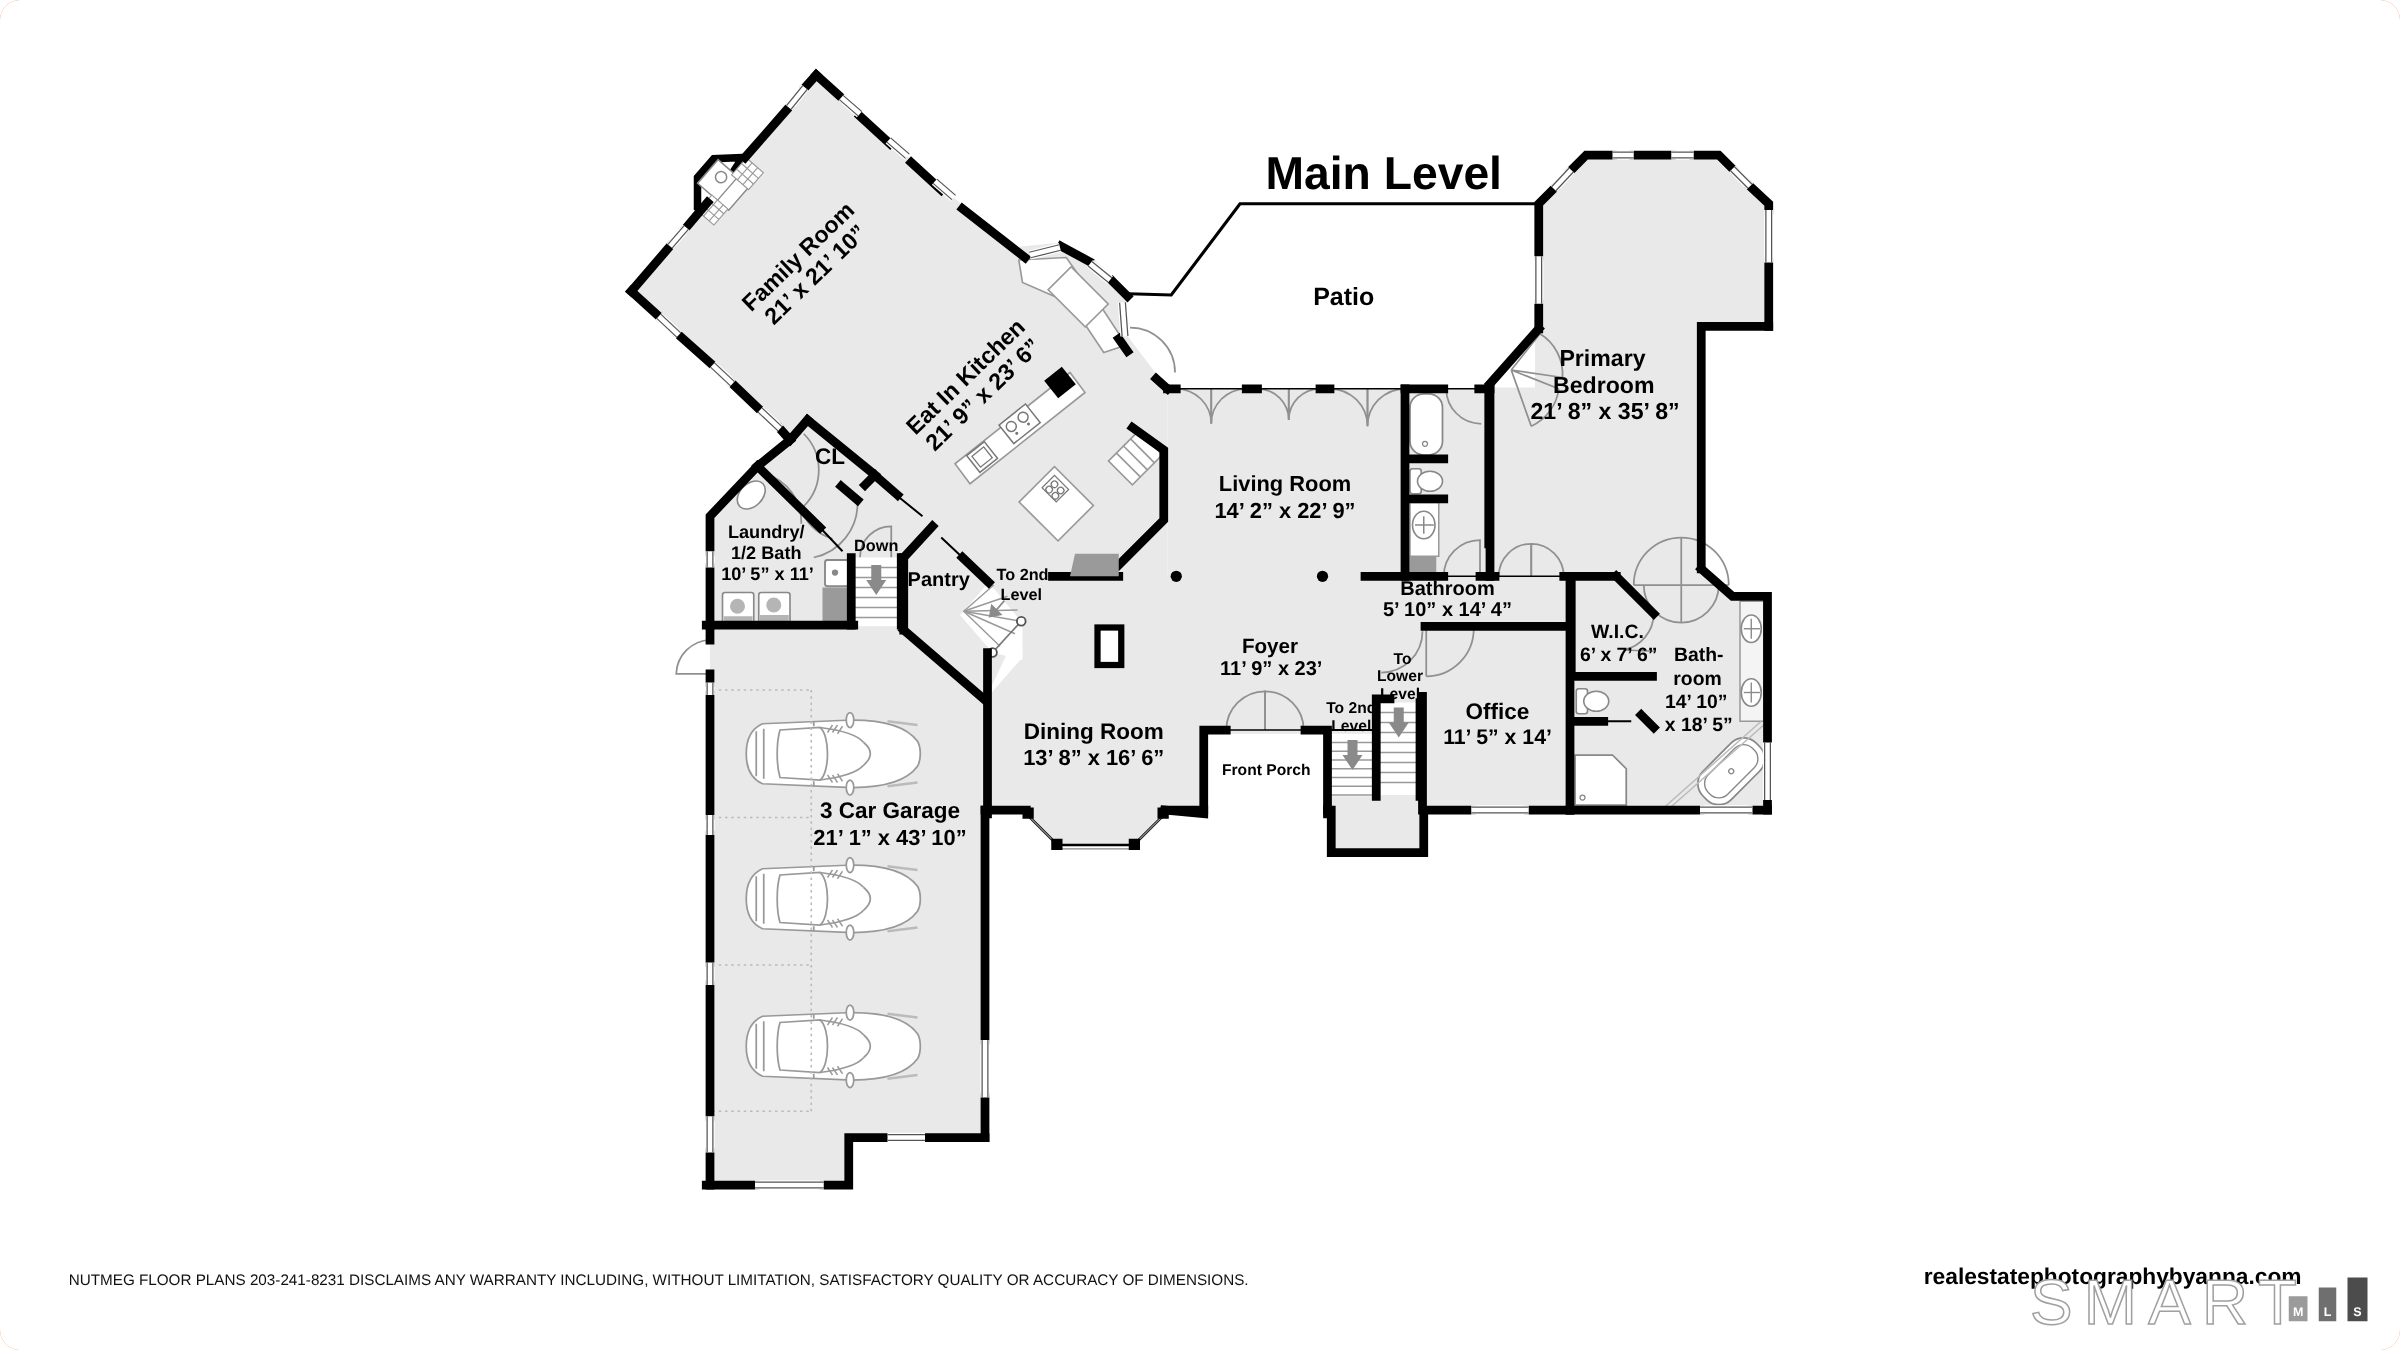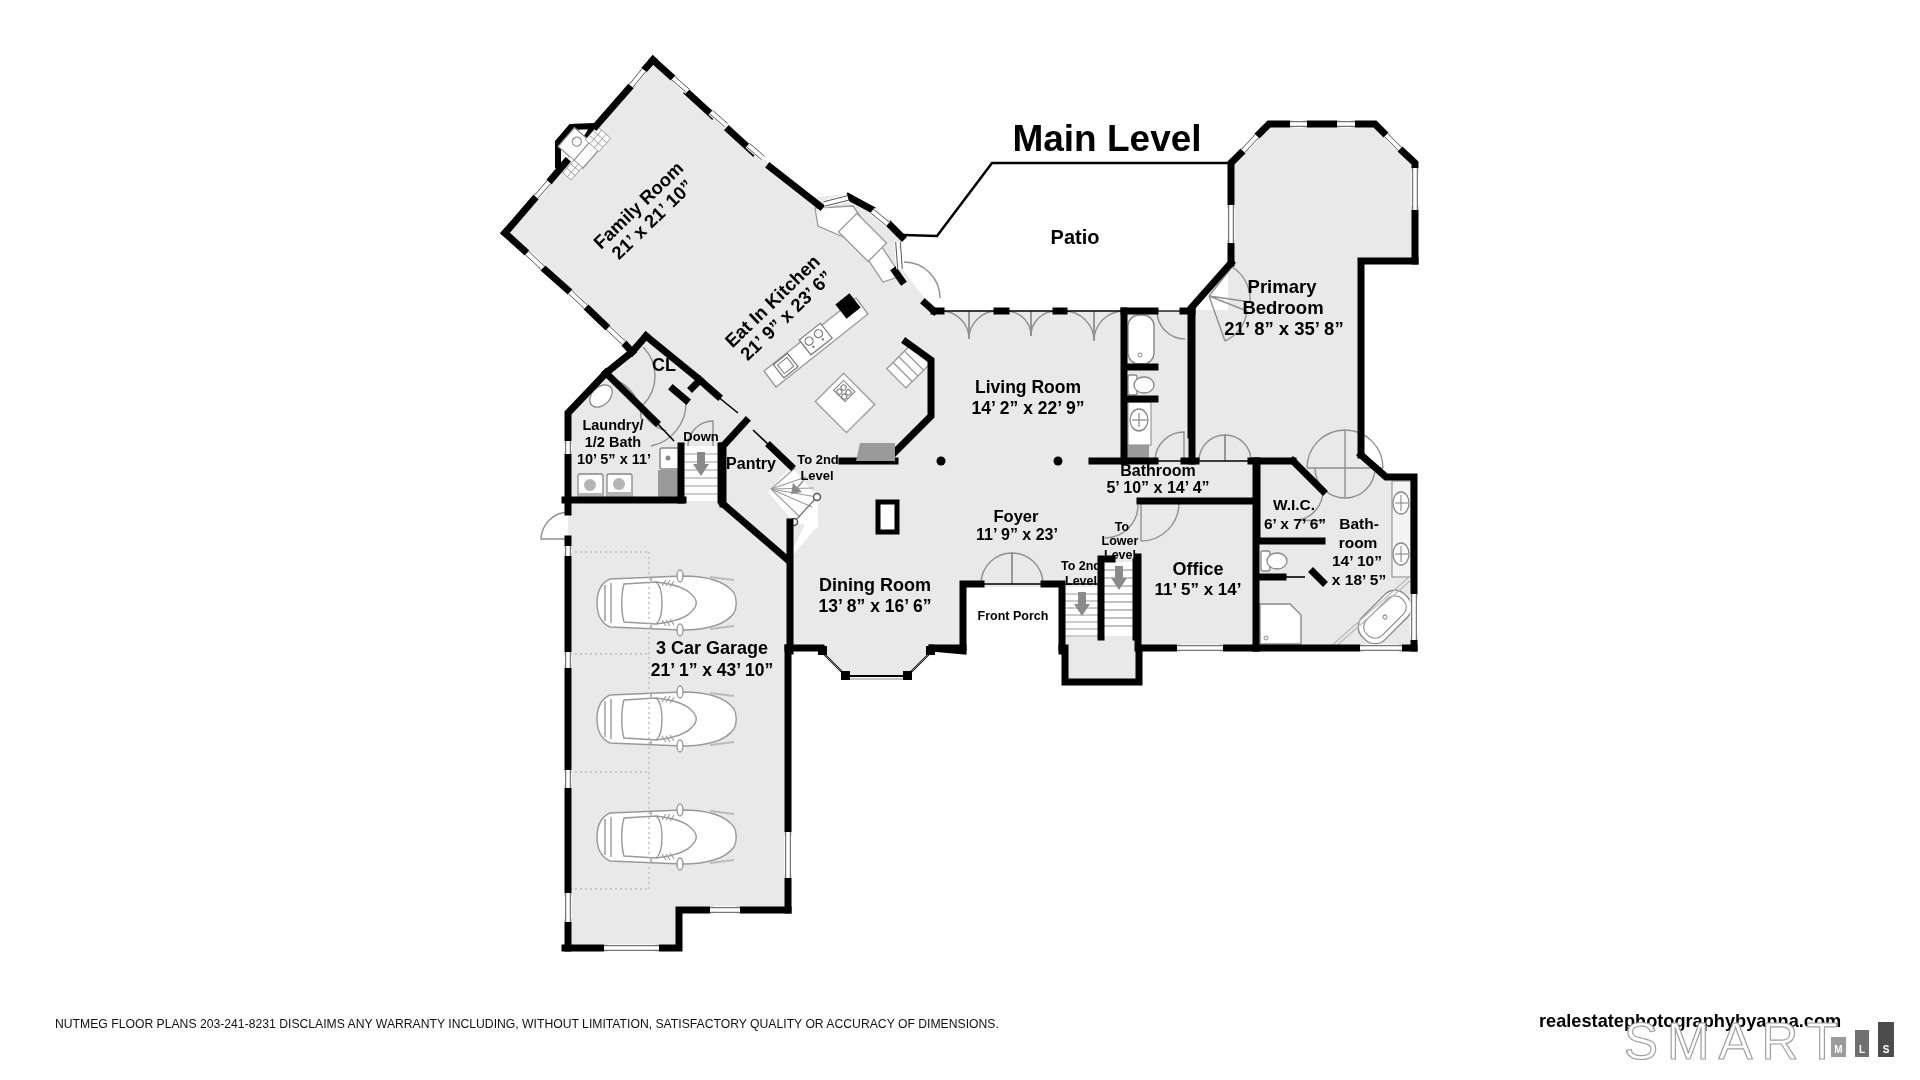--- a/index.html
+++ b/index.html
@@ -1,16 +1,16 @@
 <!DOCTYPE html>
 <html><head>
 <meta charset="utf-8">
 <style>
   html,body{margin:0;padding:0;background:#fff;}
-  .wrap{width:1920px;height:1080px;position:relative;overflow:hidden;background:#f97316;}
+  .wrap{width:1920px;height:1080px;position:relative;overflow:hidden;background:#f97316;border-radius:16px;}
   text{font-family:"Liberation Sans", sans-serif;}
   .rl{font-weight:bold;fill:#000;}
 </style>
 </head>
 <body>
 <div class="wrap">
 <svg width="1920" height="1080" viewBox="0 0 1920 1080" xmlns="http://www.w3.org/2000/svg">
 <rect x="0" y="0" width="1920" height="1080" fill="#ffffff"></rect>
 
 <g fill="#e9e9e9" stroke="none">

